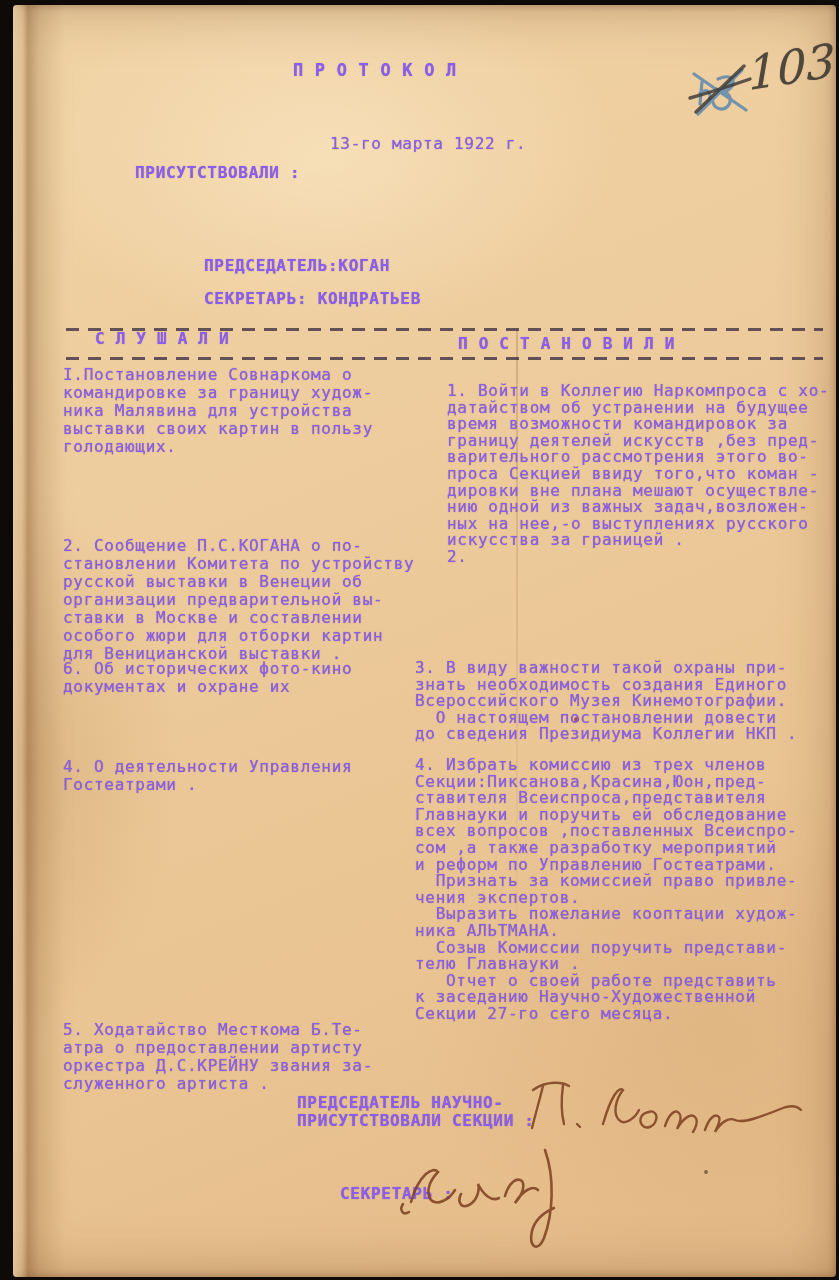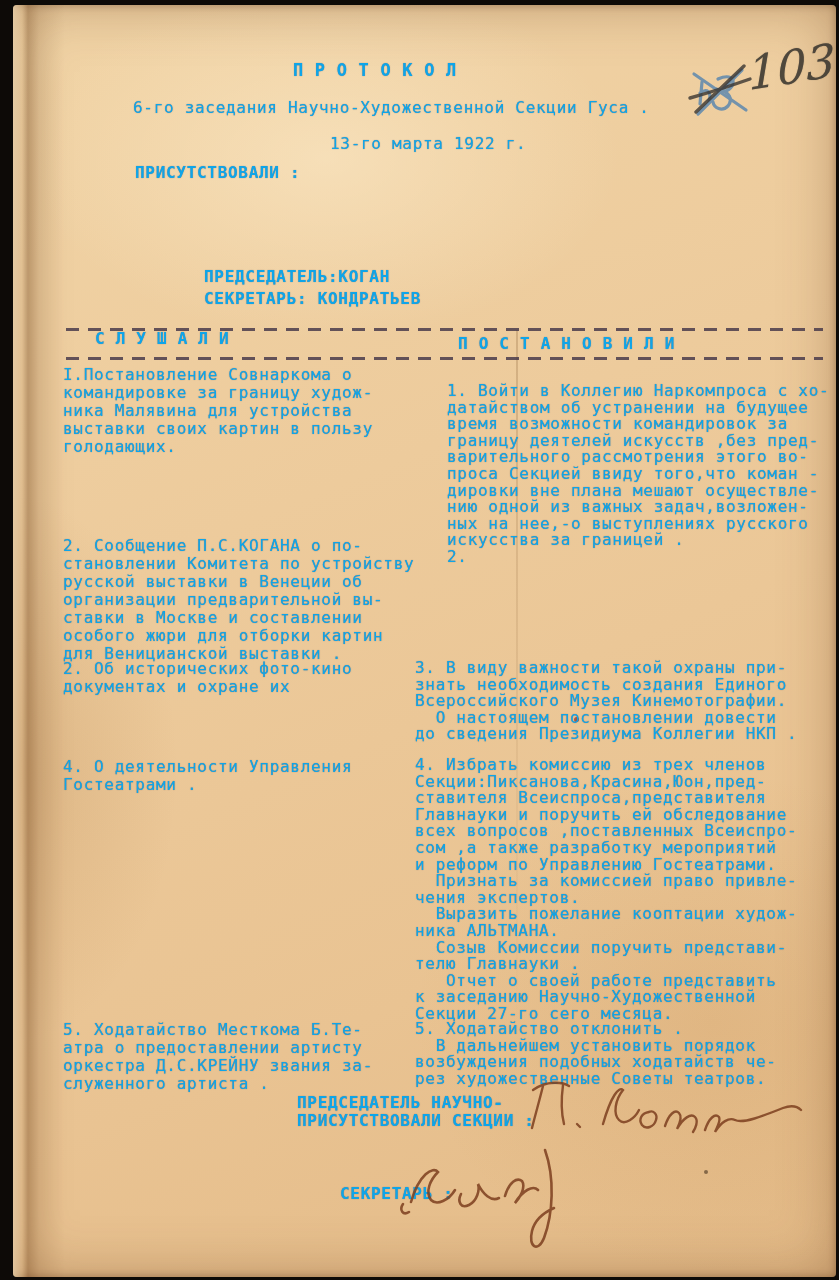--- a/index.html
+++ b/index.html
@@ -29,33 +29,33 @@
     border-radius:4px 0 0 4px;
   }
   .crease{
     position:absolute;left:516px;top:330px;height:700px;width:2px;
     background:linear-gradient(180deg,rgba(112,70,28,.22),rgba(112,70,28,.05) 70%,rgba(112,70,28,0));
   }
   .speck1{position:absolute;left:574px;top:717px;width:5px;height:5px;border-radius:50%;background:rgba(150,40,30,.7);}
   .speck2{position:absolute;left:704px;top:1170px;width:4px;height:4px;border-radius:50%;background:rgba(70,50,30,.6);}
 
   .t{
-    position:absolute;color:#0ea5e9;
+    position:absolute;color:#8b5cf6;
     font-size:16px;line-height:18px;letter-spacing:.7px;
     white-space:pre-wrap;
     text-shadow:0 0 1px rgba(66,50,70,.55);
   }
   .b{font-weight:bold;}
   .title{top:61px;left:293px;font-size:17px;}
   .subtitle{top:99px;left:133px;}
   .dateline{top:135px;left:330px;}
   .attendees{top:164px;left:135px;display:flex;align-items:center;}
   .attendees .lbl{width:167px;flex:0 0 167px;}
   .attendees .names{width:530px;}
-  .chairman{top:268px;left:204px;}
+  .chairman{top:257px;left:204px;}
   .secretary{top:290px;left:204px;}
 
   .rule{
     position:absolute;left:66px;right:16px;height:3px;opacity:.82;
     background:repeating-linear-gradient(90deg,#443648 0 13px,transparent 13px 22px);
   }
   .rule1{top:328px;}
   .rule2{top:357px;}
   .colhead-l{top:330px;left:95px;}
   .colhead-r{top:335px;left:458px;}
@@ -97,21 +97,20 @@
       <path d="M8 22 L60 58 M56 18 L12 62"></path>
     </g>
     <g fill="none" stroke="#3a3632" stroke-width="3.4" stroke-linecap="round" opacity="0.8">
       <path d="M4 46 C22 41 44 34 64 27"></path>
       <path d="M10 60 L58 14"></path>
     </g>
   </svg>
   <div class="pagenum">103</div>
 
   <div class="t b title">П Р О Т О К О Л</div>
-  <div class="t subtitle">6-го заседания Научно-Художественной Секции Гуса .</div>
   <div class="t dateline">13-го марта 1922 г.</div>
 
   <div class="t attendees">
     <div class="lbl b">ПРИСУТСТВОВАЛИ :</div>
   </div>
 
   <div class="t b chairman">ПРЕДСЕДАТЕЛЬ:КОГАН</div>
   <div class="t b secretary">СЕКРЕТАРЬ: КОНДРАТЬЕВ</div>
 
   <div class="rule rule1"></div>
@@ -137,21 +136,21 @@
 2.</div>
 
   <div class="t lcol l2">2. Сообщение П.С.КОГАНА о по-
 становлении Комитета по устройству
 русской выставки в Венеции об
 организации предварительной вы-
 ставки в Москве и составлении
 особого жюри для отборки картин
 для Веницианской выставки .</div>
 
-  <div class="t lcol l3">2. Об исторических фото-кино
+  <div class="t lcol l3">6. Об исторических фото-кино
 документах и охране их</div>
   <div class="t rcol r3">3. В виду важности такой охраны при-
 знать необходимость создания Единого
 Всероссийского Музея Кинемотографии.
   О настоящем постановлении довести
 до сведения Президиума Коллегии НКП .</div>
 
   <div class="t lcol l4">4. О деятельности Управления
 Гостеатрами .</div>
   <div class="t rcol r4">4. Избрать комиссию из трех членов
@@ -168,24 +167,20 @@
   Созыв Комиссии поручить представи-
 телю Главнауки .
    Отчет о своей работе представить
 к заседанию Научно-Художественной
 Секции 27-го сего месяца.</div>
 
   <div class="t lcol l5">5. Ходатайство Месткома Б.Те-
 атра о предоставлении артисту
 оркестра Д.С.КРЕЙНУ звания за-
 служенного артиста .</div>
-  <div class="t rcol r5">5. Ходатайство отклонить .
-  В дальнейшем установить порядок
-возбуждения подобных ходатайств че-
-рез художественные Советы театров.</div>
 
   <div class="t b f-chair">ПРЕДСЕДАТЕЛЬ НАУЧНО-
 ПРИСУТСТВОВАЛИ СЕКЦИИ :</div>
   <div class="t b f-secr">СЕКРЕТАРЬ :</div>
 
   <svg class="sigsvg" style="left:515px;top:1072px;" width="290" height="84" viewBox="0 0 290 84">
     <g fill="none" stroke="#7d3f1f" stroke-width="2.4" stroke-linecap="round" opacity="0.85">
       <path d="M18 18 C32 8 48 10 54 14"></path>
       <path d="M28 14 C24 30 20 44 17 56"></path>
       <path d="M48 13 C46 28 46 40 49 52"></path>

